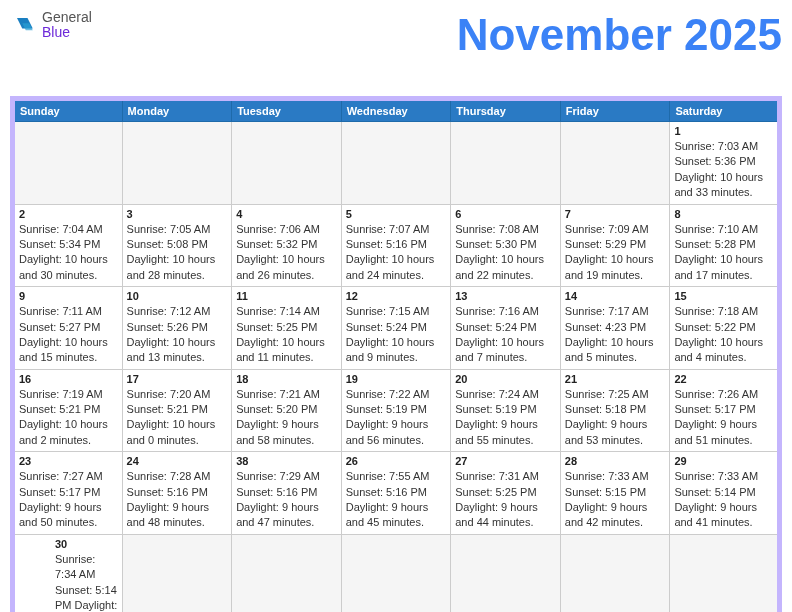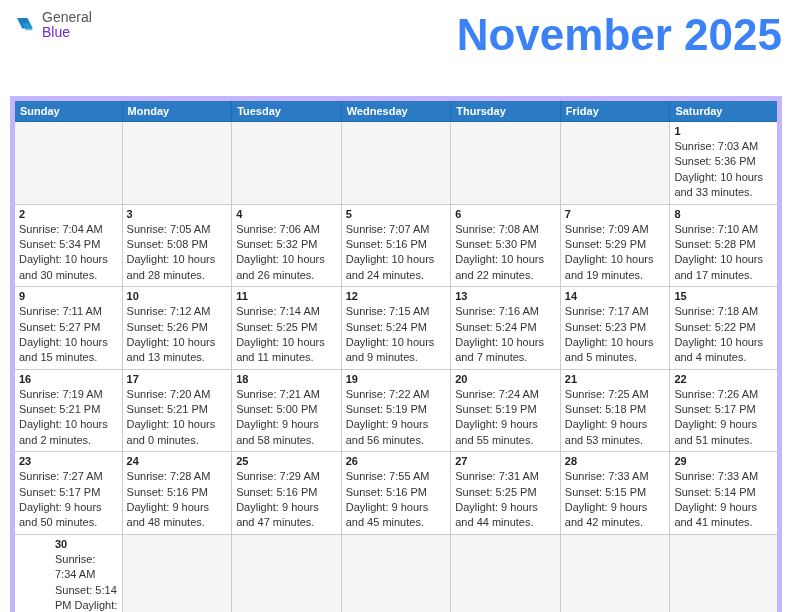--- a/index.html
+++ b/index.html
@@ -231,21 +231,21 @@
           <td>
             <span class="day-number">13</span>
             <div class="day-info">Sunrise: 7:16 AM
 Sunset: 5:24 PM
 Daylight: 10 hours
 and 7 minutes.</div>
           </td>
           <td>
             <span class="day-number">14</span>
             <div class="day-info">Sunrise: 7:17 AM
-Sunset: 5:23 PM
+Sunset: 4:23 PM
 Daylight: 10 hours
 and 5 minutes.</div>
           </td>
           <td>
             <span class="day-number">15</span>
             <div class="day-info">Sunrise: 7:18 AM
 Sunset: 5:22 PM
 Daylight: 10 hours
 and 4 minutes.</div>
           </td>
@@ -261,21 +261,21 @@
           <td>
             <span class="day-number">17</span>
             <div class="day-info">Sunrise: 7:20 AM
 Sunset: 5:21 PM
 Daylight: 10 hours
 and 0 minutes.</div>
           </td>
           <td>
             <span class="day-number">18</span>
             <div class="day-info">Sunrise: 7:21 AM
-Sunset: 5:00 PM
+Sunset: 5:20 PM
 Daylight: 9 hours
 and 58 minutes.</div>
           </td>
           <td>
             <span class="day-number">19</span>
             <div class="day-info">Sunrise: 7:22 AM
 Sunset: 5:19 PM
 Daylight: 9 hours
 and 56 minutes.</div>
           </td>
@@ -310,21 +310,21 @@
 and 50 minutes.</div>
           </td>
           <td>
             <span class="day-number">24</span>
             <div class="day-info">Sunrise: 7:28 AM
 Sunset: 5:16 PM
 Daylight: 9 hours
 and 48 minutes.</div>
           </td>
           <td>
-            <span class="day-number">25</span>
+            <span class="day-number">38</span>
             <div class="day-info">Sunrise: 7:29 AM
 Sunset: 5:16 PM
 Daylight: 9 hours
 and 47 minutes.</div>
           </td>
           <td>
             <span class="day-number">26</span>
             <div class="day-info">Sunrise: 7:55 AM
 Sunset: 5:16 PM
 Daylight: 9 hours

